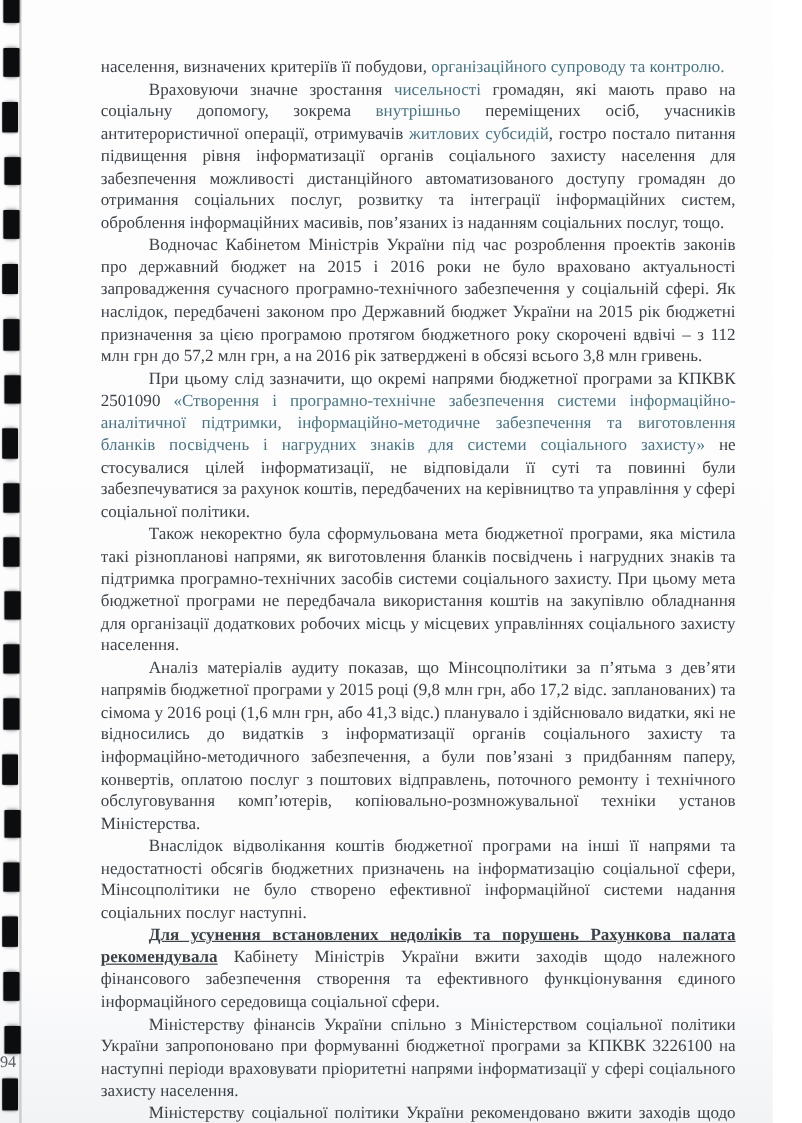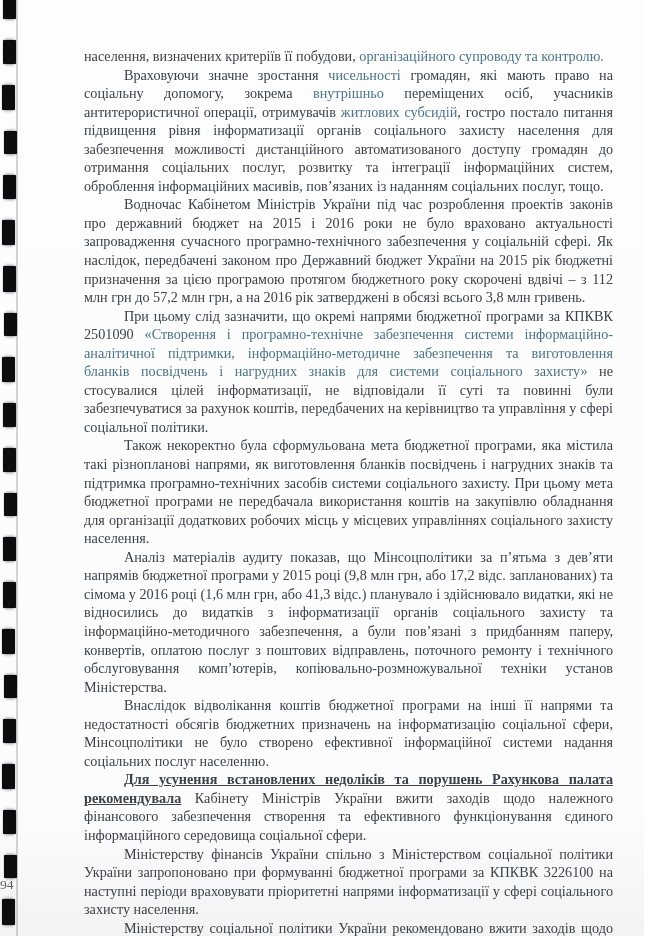--- a/index.html
+++ b/index.html
@@ -114,21 +114,21 @@
     <p><span>Враховуючи значне зростання </span><span class="teal">чисельності</span><span> громадян, які мають право на соціальну допомогу, зокрема </span><span class="teal">внутрішньо</span><span> переміщених осіб, учасників антитерористичної операції, отримувачів </span><span class="teal">житлових субсидій</span><span>, гостро постало питання підвищення рівня інформатизації органів соціального захисту населення для забезпечення можливості дистанційного автоматизованого доступу громадян до отримання соціальних послуг, розвитку та інтеграції інформаційних систем, оброблення інформаційних масивів, пов’язаних із наданням соціальних послуг, тощо.</span></p>
 
     <p><span>Водночас Кабінетом Міністрів України під час розроблення проектів законів про державний бюджет на 2015 і 2016 роки не було враховано актуальності запровадження сучасного програмно-технічного забезпечення у соціальній сфері. Як наслідок, передбачені законом про Державний бюджет України на 2015 рік бюджетні призначення за цією програмою протягом бюджетного року скорочені вдвічі – з 112 млн грн до 57,2 млн грн, а на 2016 рік затверджені в обсязі всього 3,8 млн гривень.</span></p>
 
     <p><span>При цьому слід зазначити, що окремі напрями бюджетної програми за КПКВК 2501090 </span><span class="teal">«Створення і програмно-технічне забезпечення системи інформаційно-аналітичної підтримки, інформаційно-методичне забезпечення та виготовлення бланків посвідчень і нагрудних знаків для системи соціального захисту»</span><span> не стосувалися цілей інформатизації, не відповідали її суті та повинні були забезпечуватися за рахунок коштів, передбачених на керівництво та управління у сфері соціальної політики.</span></p>
 
     <p><span>Також некоректно була сформульована мета бюджетної програми, яка містила такі різнопланові напрями, як виготовлення бланків посвідчень і нагрудних знаків та підтримка програмно-технічних засобів системи соціального захисту. При цьому мета бюджетної програми не передбачала використання коштів на закупівлю обладнання для організації додаткових робочих місць у місцевих управліннях соціального захисту населення.</span></p>
 
     <p><span>Аналіз матеріалів аудиту показав, що Мінсоцполітики за п’ятьма з дев’яти напрямів бюджетної програми у 2015 році (9,8 млн грн, або 17,2 відс. запланованих) та сімома у 2016 році (1,6 млн грн, або 41,3 відс.) планувало і здійснювало видатки, які не відносились до видатків з інформатизації органів соціального захисту та інформаційно-методичного забезпечення, а були пов’язані з придбанням паперу, конвертів, оплатою послуг з поштових відправлень, поточного ремонту і технічного обслуговування комп’ютерів, копіювально-розмножувальної техніки установ Міністерства.</span></p>
 
-    <p><span>Внаслідок відволікання коштів бюджетної програми на інші її напрями та недостатності обсягів бюджетних призначень на інформатизацію соціальної сфери, Мінсоцполітики не було створено ефективної інформаційної системи надання соціальних послуг населенню.</span></p>
+    <p><span>Внаслідок відволікання коштів бюджетної програми на інші її напрями та недостатності обсягів бюджетних призначень на інформатизацію соціальної сфери, Мінсоцполітики не було створено ефективної інформаційної системи надання соціальних послуг наступні.</span></p>
 
     <p><span class="lead">Для усунення встановлених недоліків та порушень Рахункова палата рекомендувала</span><span> Кабінету Міністрів України вжити заходів щодо належного фінансового забезпечення створення та ефективного функціонування єдиного інформаційного середовища соціальної сфери.</span></p>
 
     <p><span>Міністерству фінансів України спільно з Міністерством соціальної політики України запропоновано при формуванні бюджетної програми за КПКВК 3226100 на наступні періоди враховувати пріоритетні напрями інформатизації у сфері соціального захисту населення.</span></p>
 
     <p><span>Міністерству соціальної політики України рекомендовано вжити заходів щодо розроблення та впровадження концепції створення і функціонування єдиного інформаційного середовища соціальної сфери, визначивши етапи, критерії її побудови та пріоритетні напрями інформатизації, джерела фінансування тощо; припинення практики планування та здійснення видатків за КПКВК 2501090, які не властиві цілям інформатизації системи соціального захисту населення; створення та ефективного</span></p>
 
   </div>
 
   <div class="page-number">94</div>

